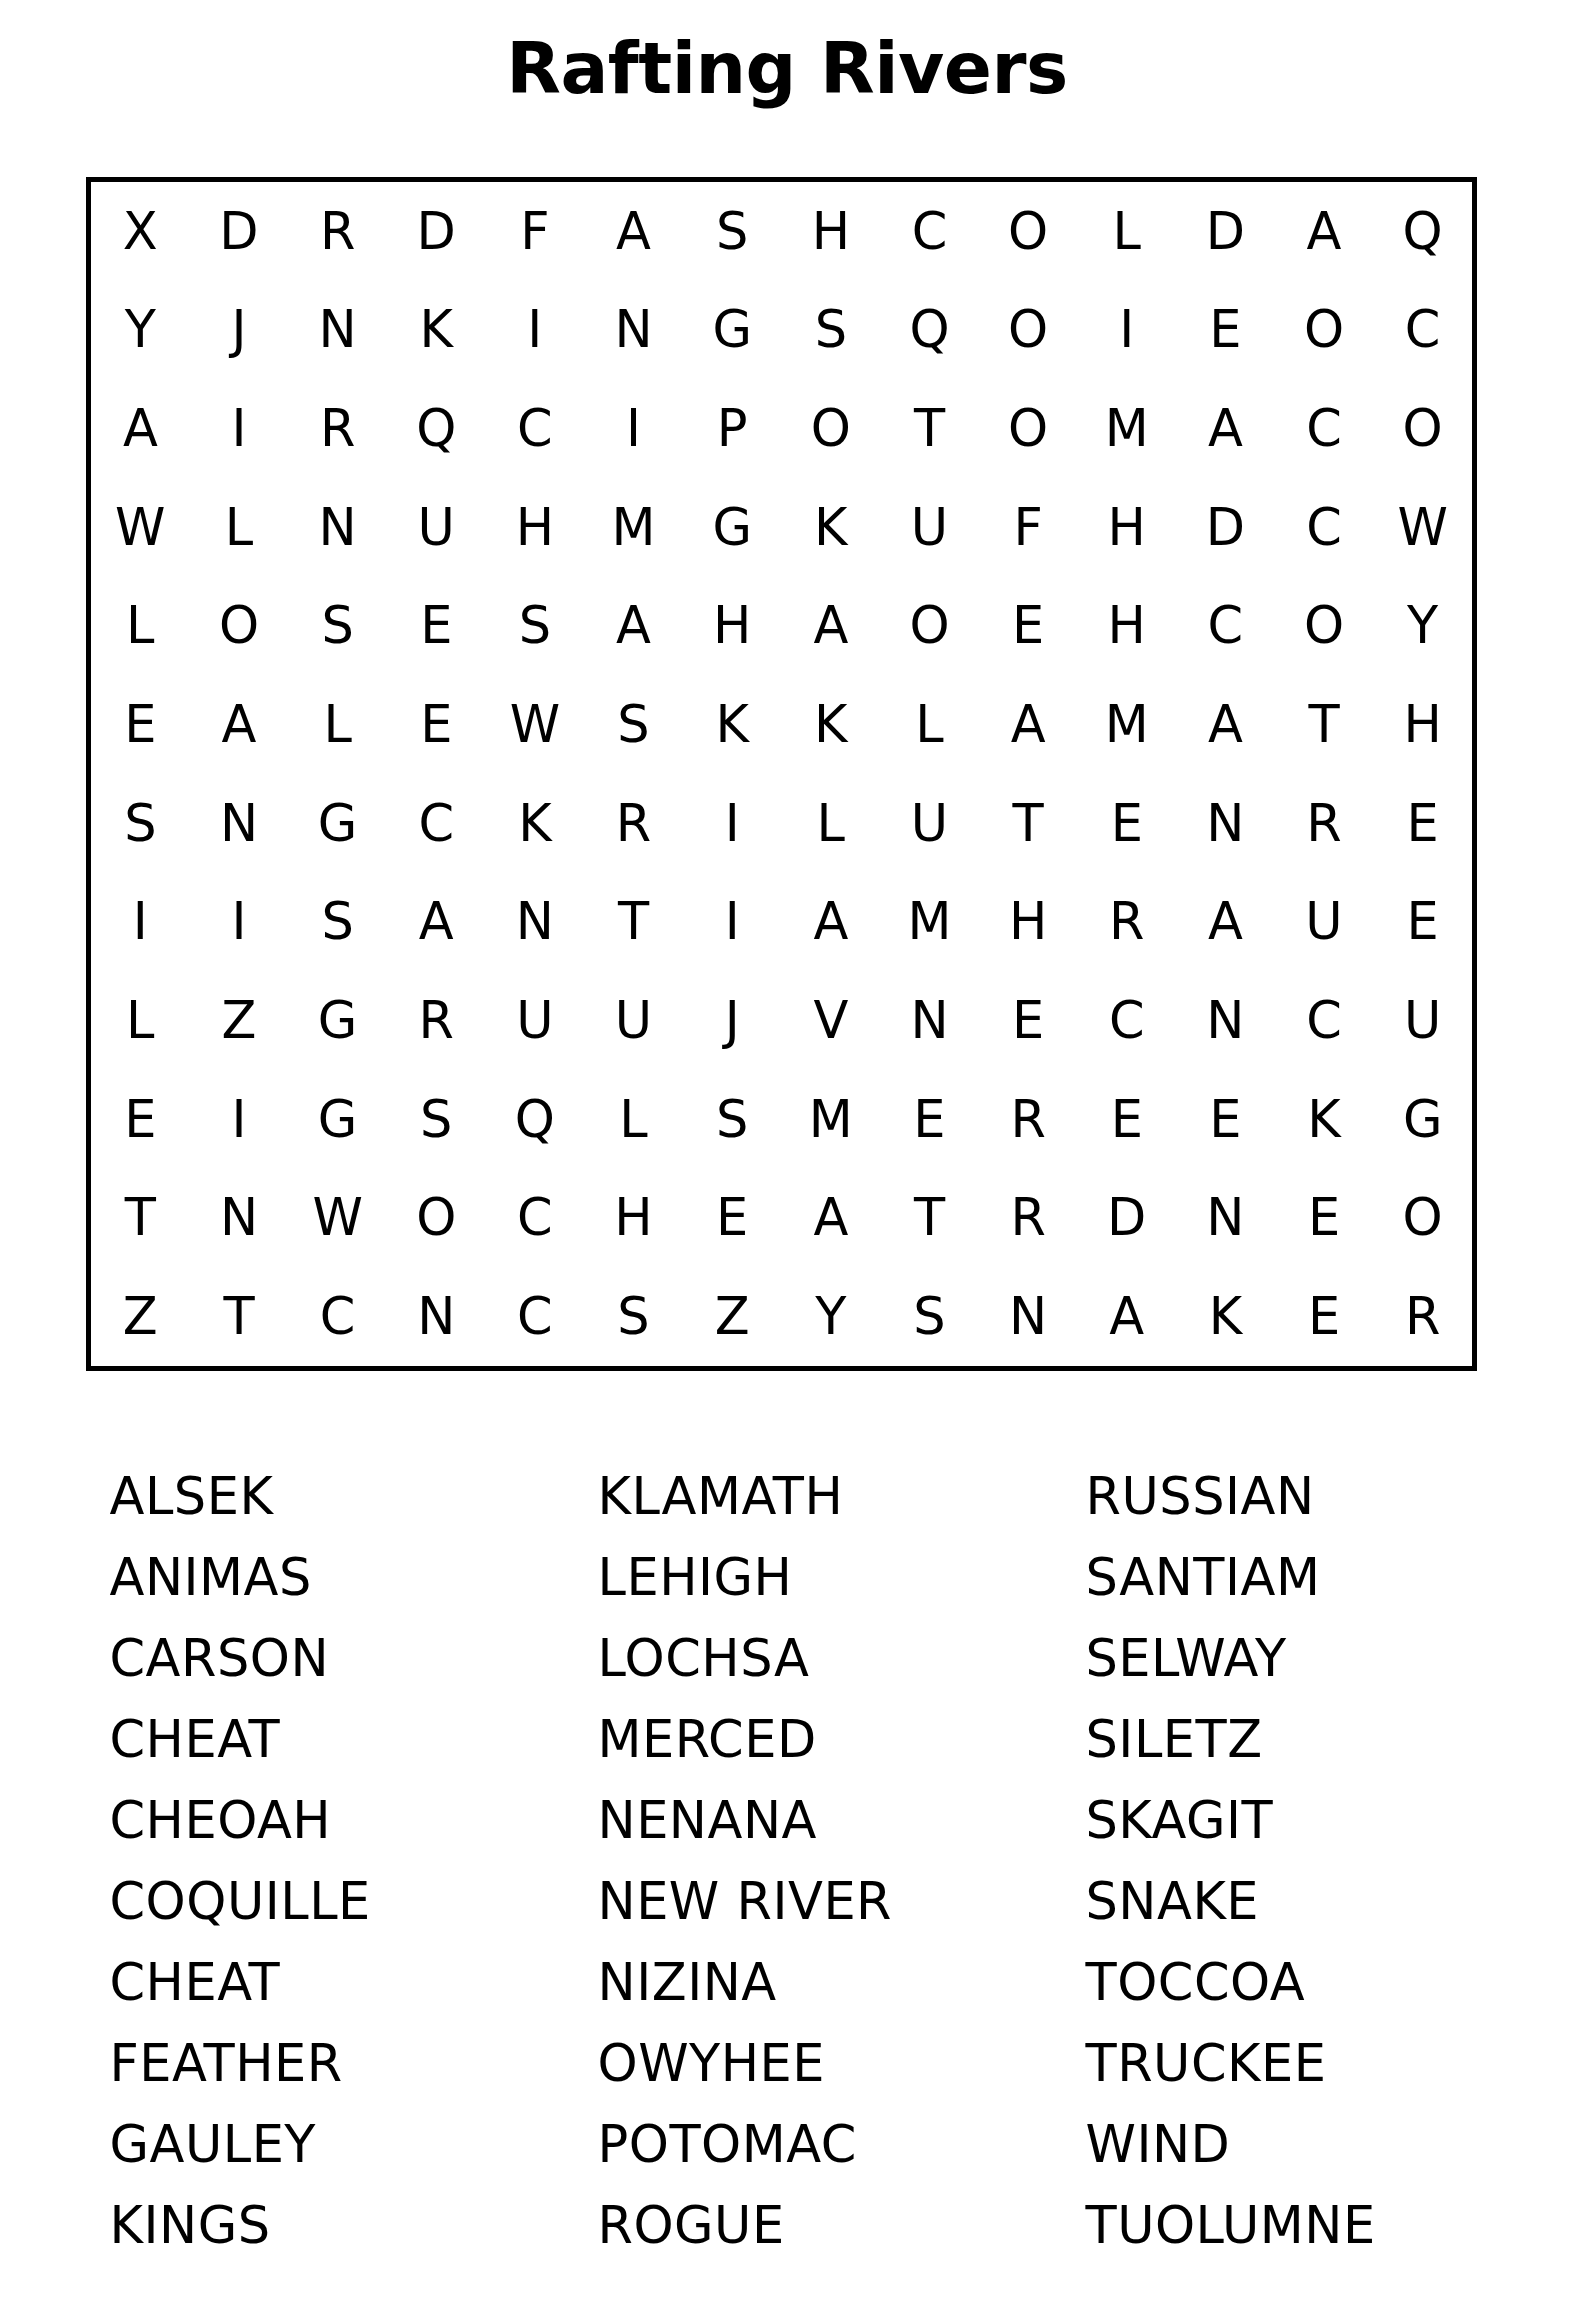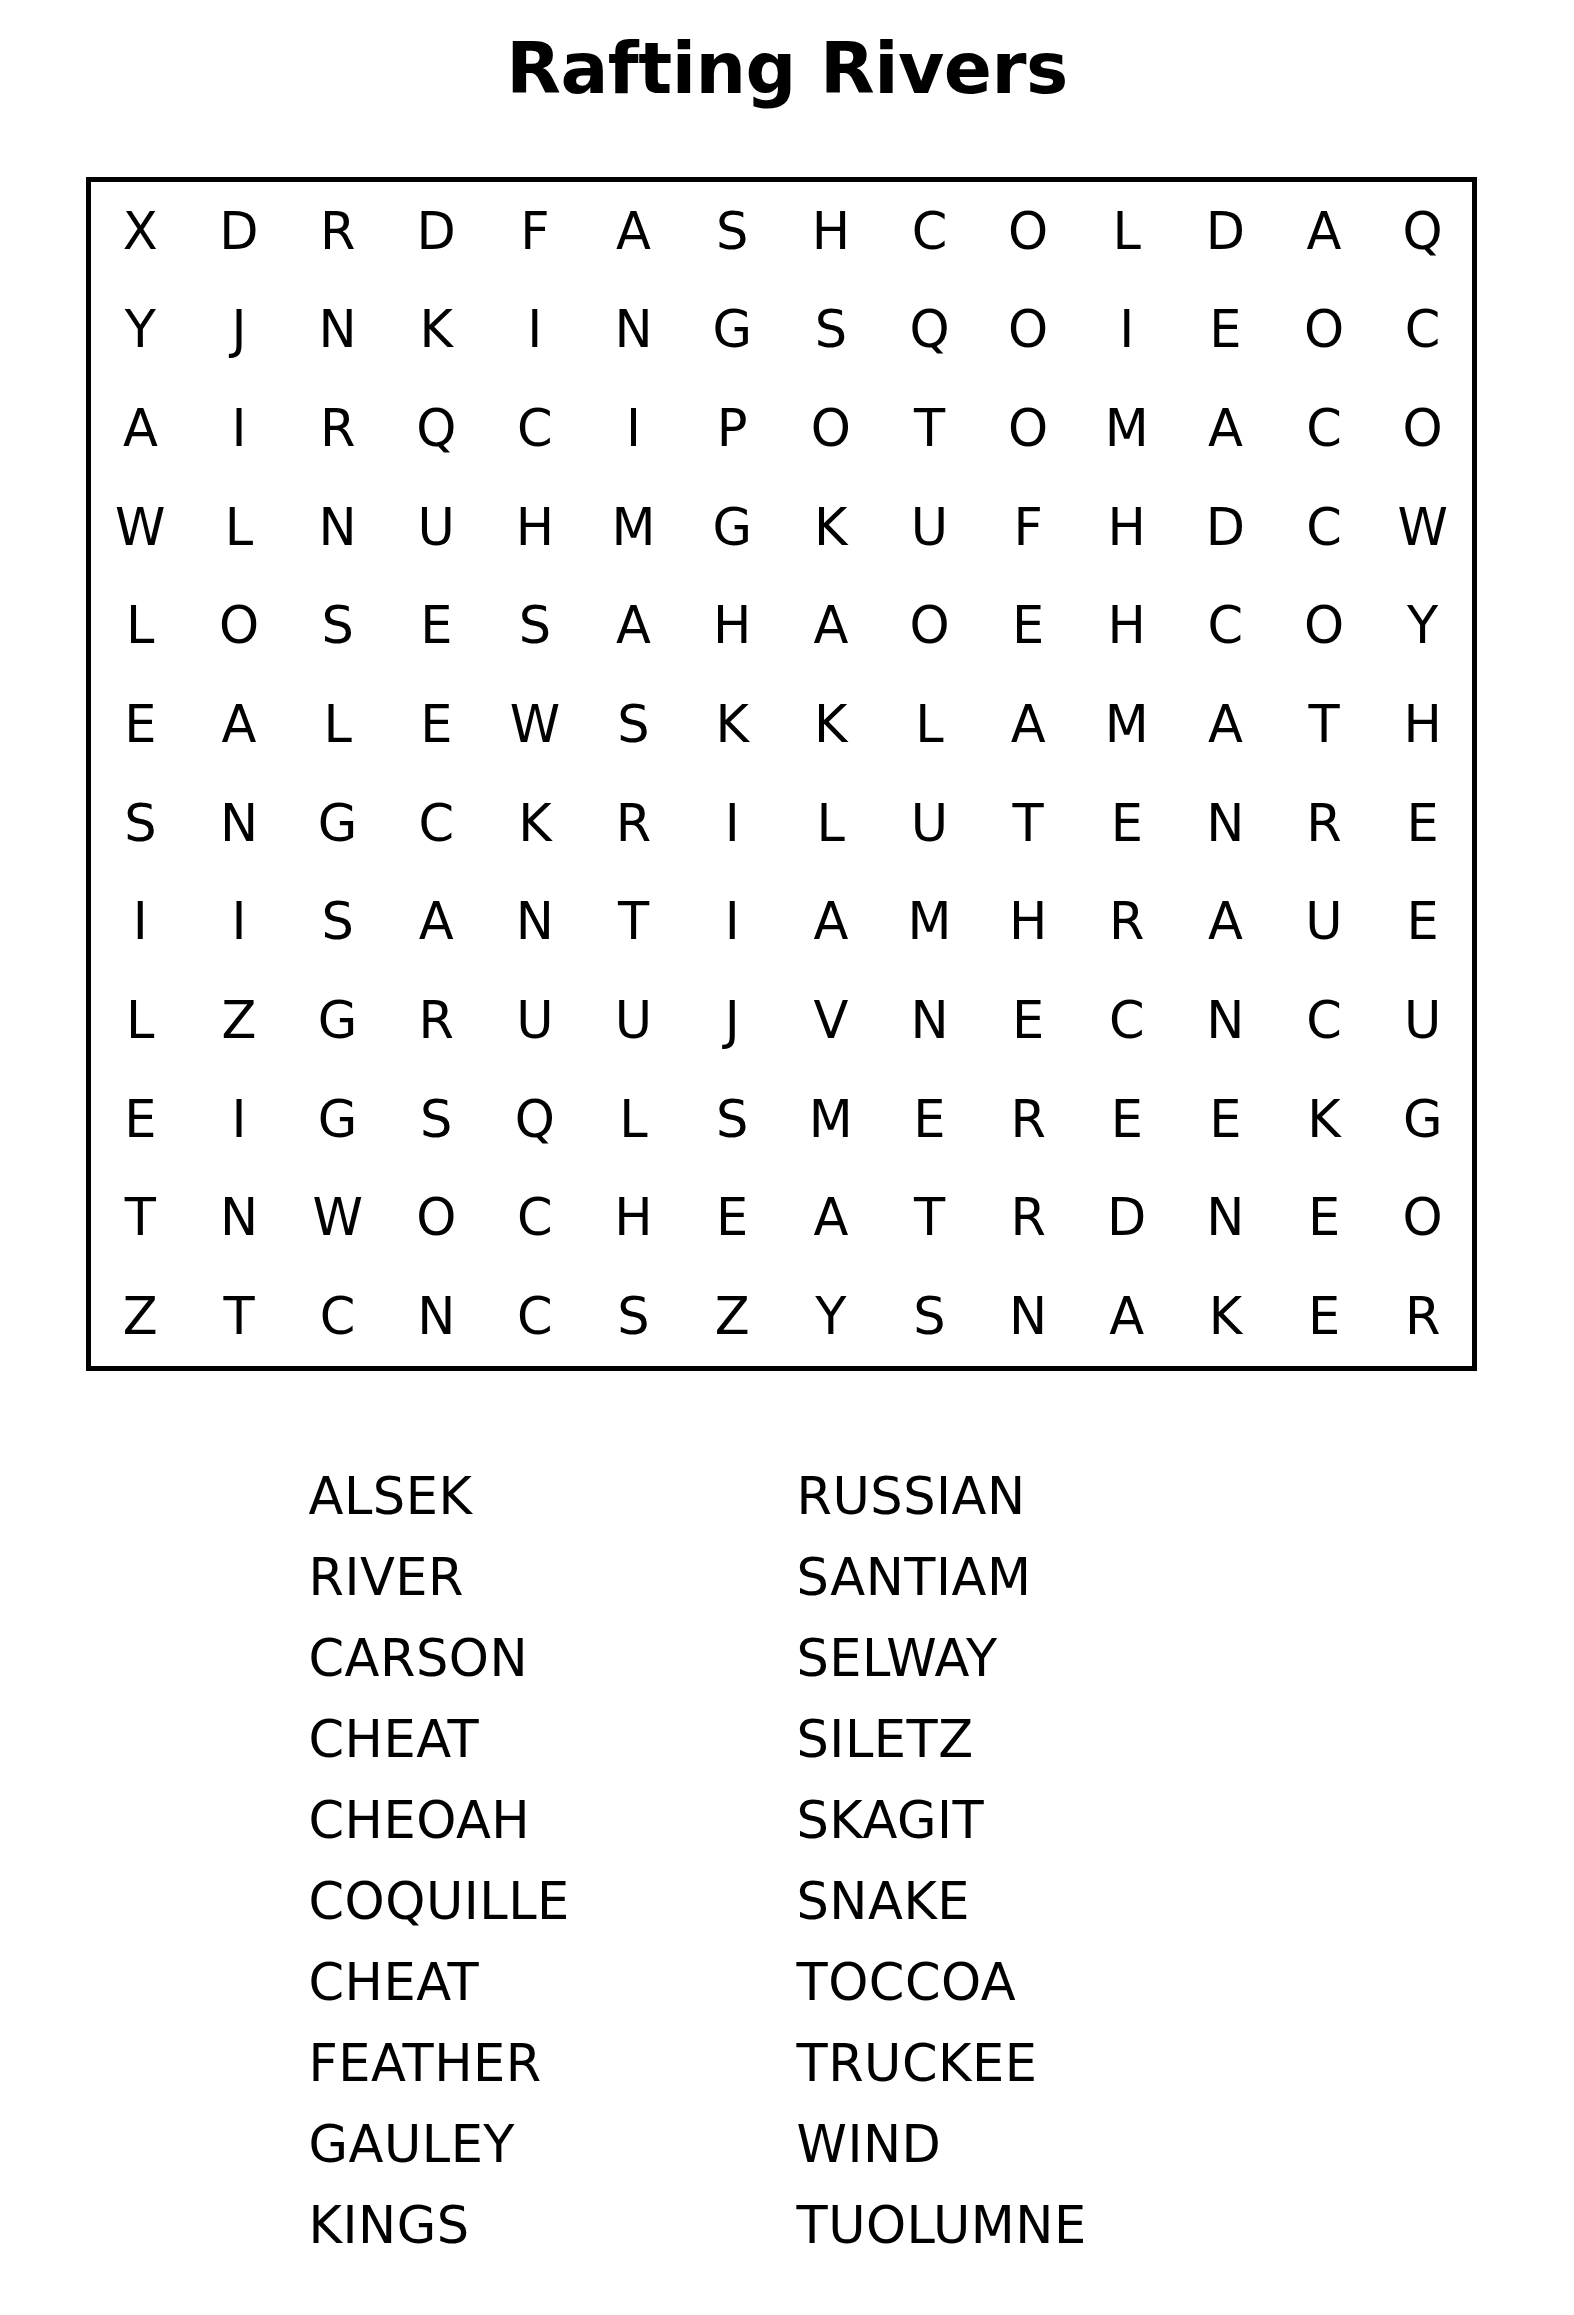--- a/index.html
+++ b/index.html
@@ -265,29 +265,41 @@
       <span class="cell">A</span>
       <span class="cell">K</span>
       <span class="cell">E</span>
       <span class="cell">R</span>
     </div>
   </div>
 
   <div class="words">
     <div class="word-col">
       <span class="word">ALSEK</span>
-      <span class="word">RIVER</span>
+      <span class="word">ANIMAS</span>
       <span class="word">CARSON</span>
       <span class="word">CHEAT</span>
       <span class="word">CHEOAH</span>
       <span class="word">COQUILLE</span>
       <span class="word">CHEAT</span>
       <span class="word">FEATHER</span>
       <span class="word">GAULEY</span>
       <span class="word">KINGS</span>
+    </div>
+    <div class="word-col">
+      <span class="word">KLAMATH</span>
+      <span class="word">LEHIGH</span>
+      <span class="word">LOCHSA</span>
+      <span class="word">MERCED</span>
+      <span class="word">NENANA</span>
+      <span class="word">NEW RIVER</span>
+      <span class="word">NIZINA</span>
+      <span class="word">OWYHEE</span>
+      <span class="word">POTOMAC</span>
+      <span class="word">ROGUE</span>
     </div>
     <div class="word-col">
       <span class="word">RUSSIAN</span>
       <span class="word">SANTIAM</span>
       <span class="word">SELWAY</span>
       <span class="word">SILETZ</span>
       <span class="word">SKAGIT</span>
       <span class="word">SNAKE</span>
       <span class="word">TOCCOA</span>
       <span class="word">TRUCKEE</span>

